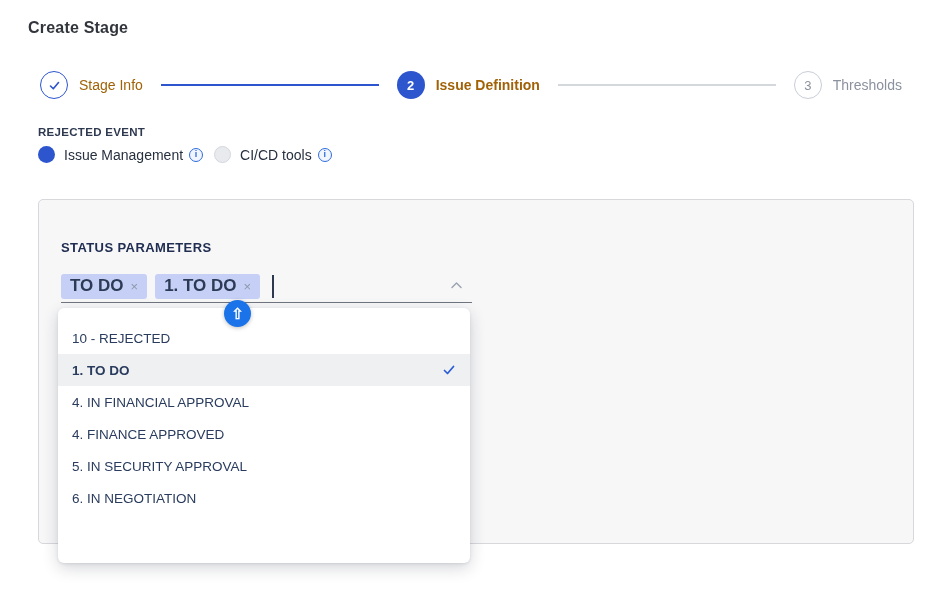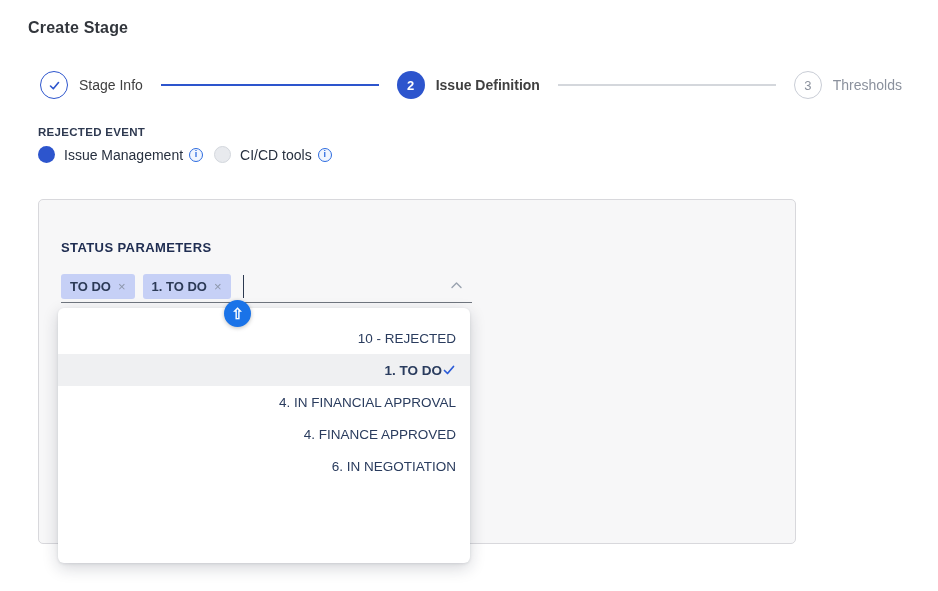--- a/index.html
+++ b/index.html
@@ -7,21 +7,20 @@
   body {
     font-family: "Liberation Sans", sans-serif;
     color: #2a2f36;
   }
   .page {
     position: relative;
     width: 938px;
     height: 591px;
     background: #ffffff;
     overflow: hidden;
-    text-align: right;
   }
 
   
   .page-title {
     position: absolute;
     left: 28px; top: 19px;
     font-size: 16px;
     font-weight: 700;
     color: #32363c;
     letter-spacing: .2px;
@@ -39,21 +38,21 @@
   .step-circle {
     width: 28px; height: 28px;
     border-radius: 50%;
     display: flex; align-items: center; justify-content: center;
     font-size: 13px;
     flex: 0 0 auto;
   }
   .step-circle.completed { border: 1.5px solid var(--primary-blue, #2d55cd); background: #fff; }
   .step-circle.active { background: var(--primary-blue, #2d55cd); color: #ffffff; font-weight: 600; }
   .step-circle.upcoming { border: 1.5px solid #c9cdd6; background: #fff; color: var(--text-gray, #8b919d); }
-  .step-label { margin-left: 11px; font-size: 14px; color: #404040; white-space: nowrap; }
+  .step-label { margin-left: 11px; font-size: 14px; color: #a16207; white-space: nowrap; }
   .step-label.active { font-weight: 600; }
   .step-label.upcoming { color: var(--text-gray, #8b919d); }
   .connector { flex: 1 1 auto; height: 1.5px; margin: 0 18px; }
   .connector.done { background: var(--primary-blue, #2d55cd); }
   .connector.todo { background: #d4d7dc; }
 
   
   .section-label {
     position: absolute;
     left: 38px; top: 126px;
@@ -85,21 +84,21 @@
     font-size: 9px; font-weight: 700;
     display: flex; align-items: center; justify-content: center;
     cursor: pointer;
     line-height: 1;
   }
 
   
   .panel {
     position: absolute;
     left: 38px; top: 199px;
-    width: 758px; height: 345px;
+    width: 876px; height: 345px;
     background: var(--panel-bg, #f7f7f8);
     border: 1px solid var(--panel-border, #d8d8dc);
     border-radius: 5px;
   }
   .panel-label {
     position: absolute;
     left: 22px; top: 40px;
     font-size: 13px;
     font-weight: 700;
     letter-spacing: .4px;
@@ -115,21 +114,21 @@
   }
   .chip {
     display: flex; align-items: center;
     height: 25px;
     padding: 0 9px;
     margin-right: 8px;
     background: var(--chip-bg, #c6d0f6);
     border-radius: 3px;
     flex: 0 0 auto;
   }
-  .chip-label { font-size: 13px; font-weight: 600; color: #2c3a56; white-space: nowrap; }
+  .chip-label { font-size: 17px; font-weight: 600; color: #2c3a56; white-space: nowrap; }
   .chip-remove {
     margin-left: 7px;
     font-size: 13px;
     color: #8d97ab;
     cursor: pointer;
     line-height: 1;
   }
   .caret {
     width: 1.5px; height: 23px;
     background: #2c3950;
@@ -261,19 +260,22 @@
         </svg>
       </span>
     </div>
     <div class="dropdown-item">
       <span class="item-label">4. IN FINANCIAL APPROVAL</span>
     </div>
     <div class="dropdown-item">
       <span class="item-label">4. FINANCE APPROVED</span>
     </div>
     <div class="dropdown-item">
+      <span class="item-label">5. IN SECURITY APPROVAL</span>
+    </div>
+    <div class="dropdown-item">
       <span class="item-label">6. IN NEGOTIATION</span>
     </div>
   </div>
 
   <div class="badge">⇧</div>
 
 </div>
 
 </body></html>

